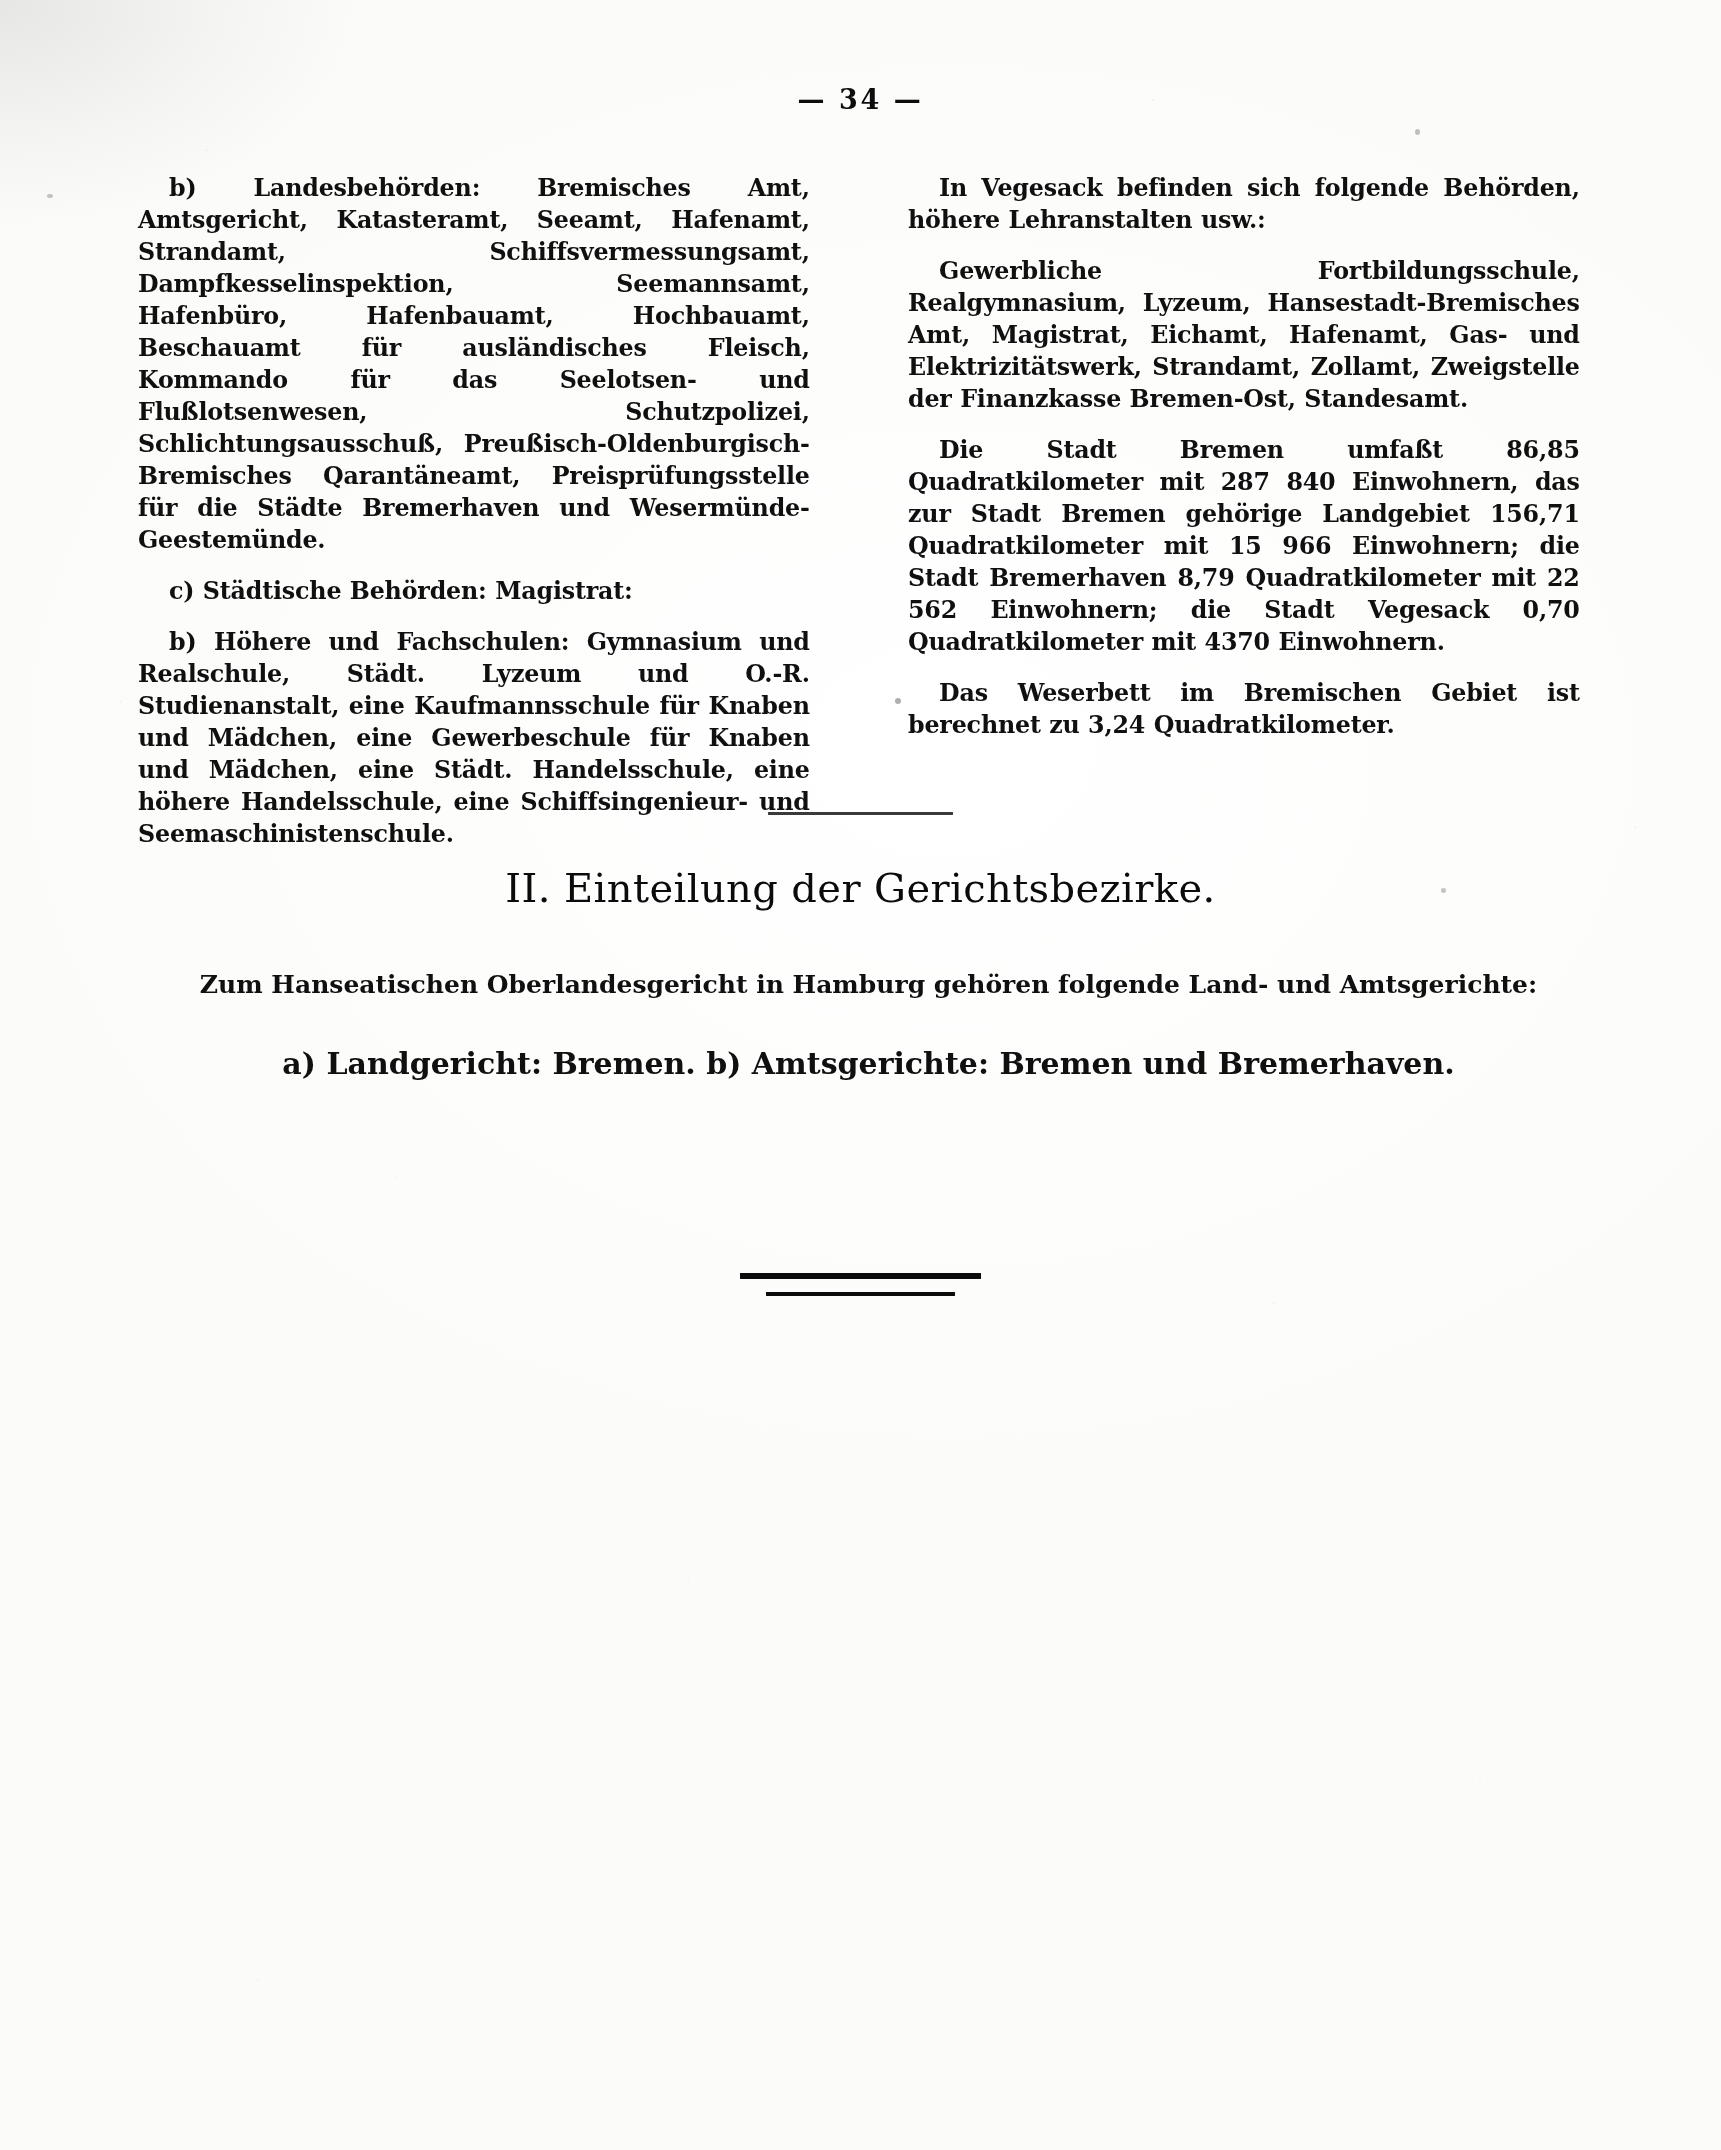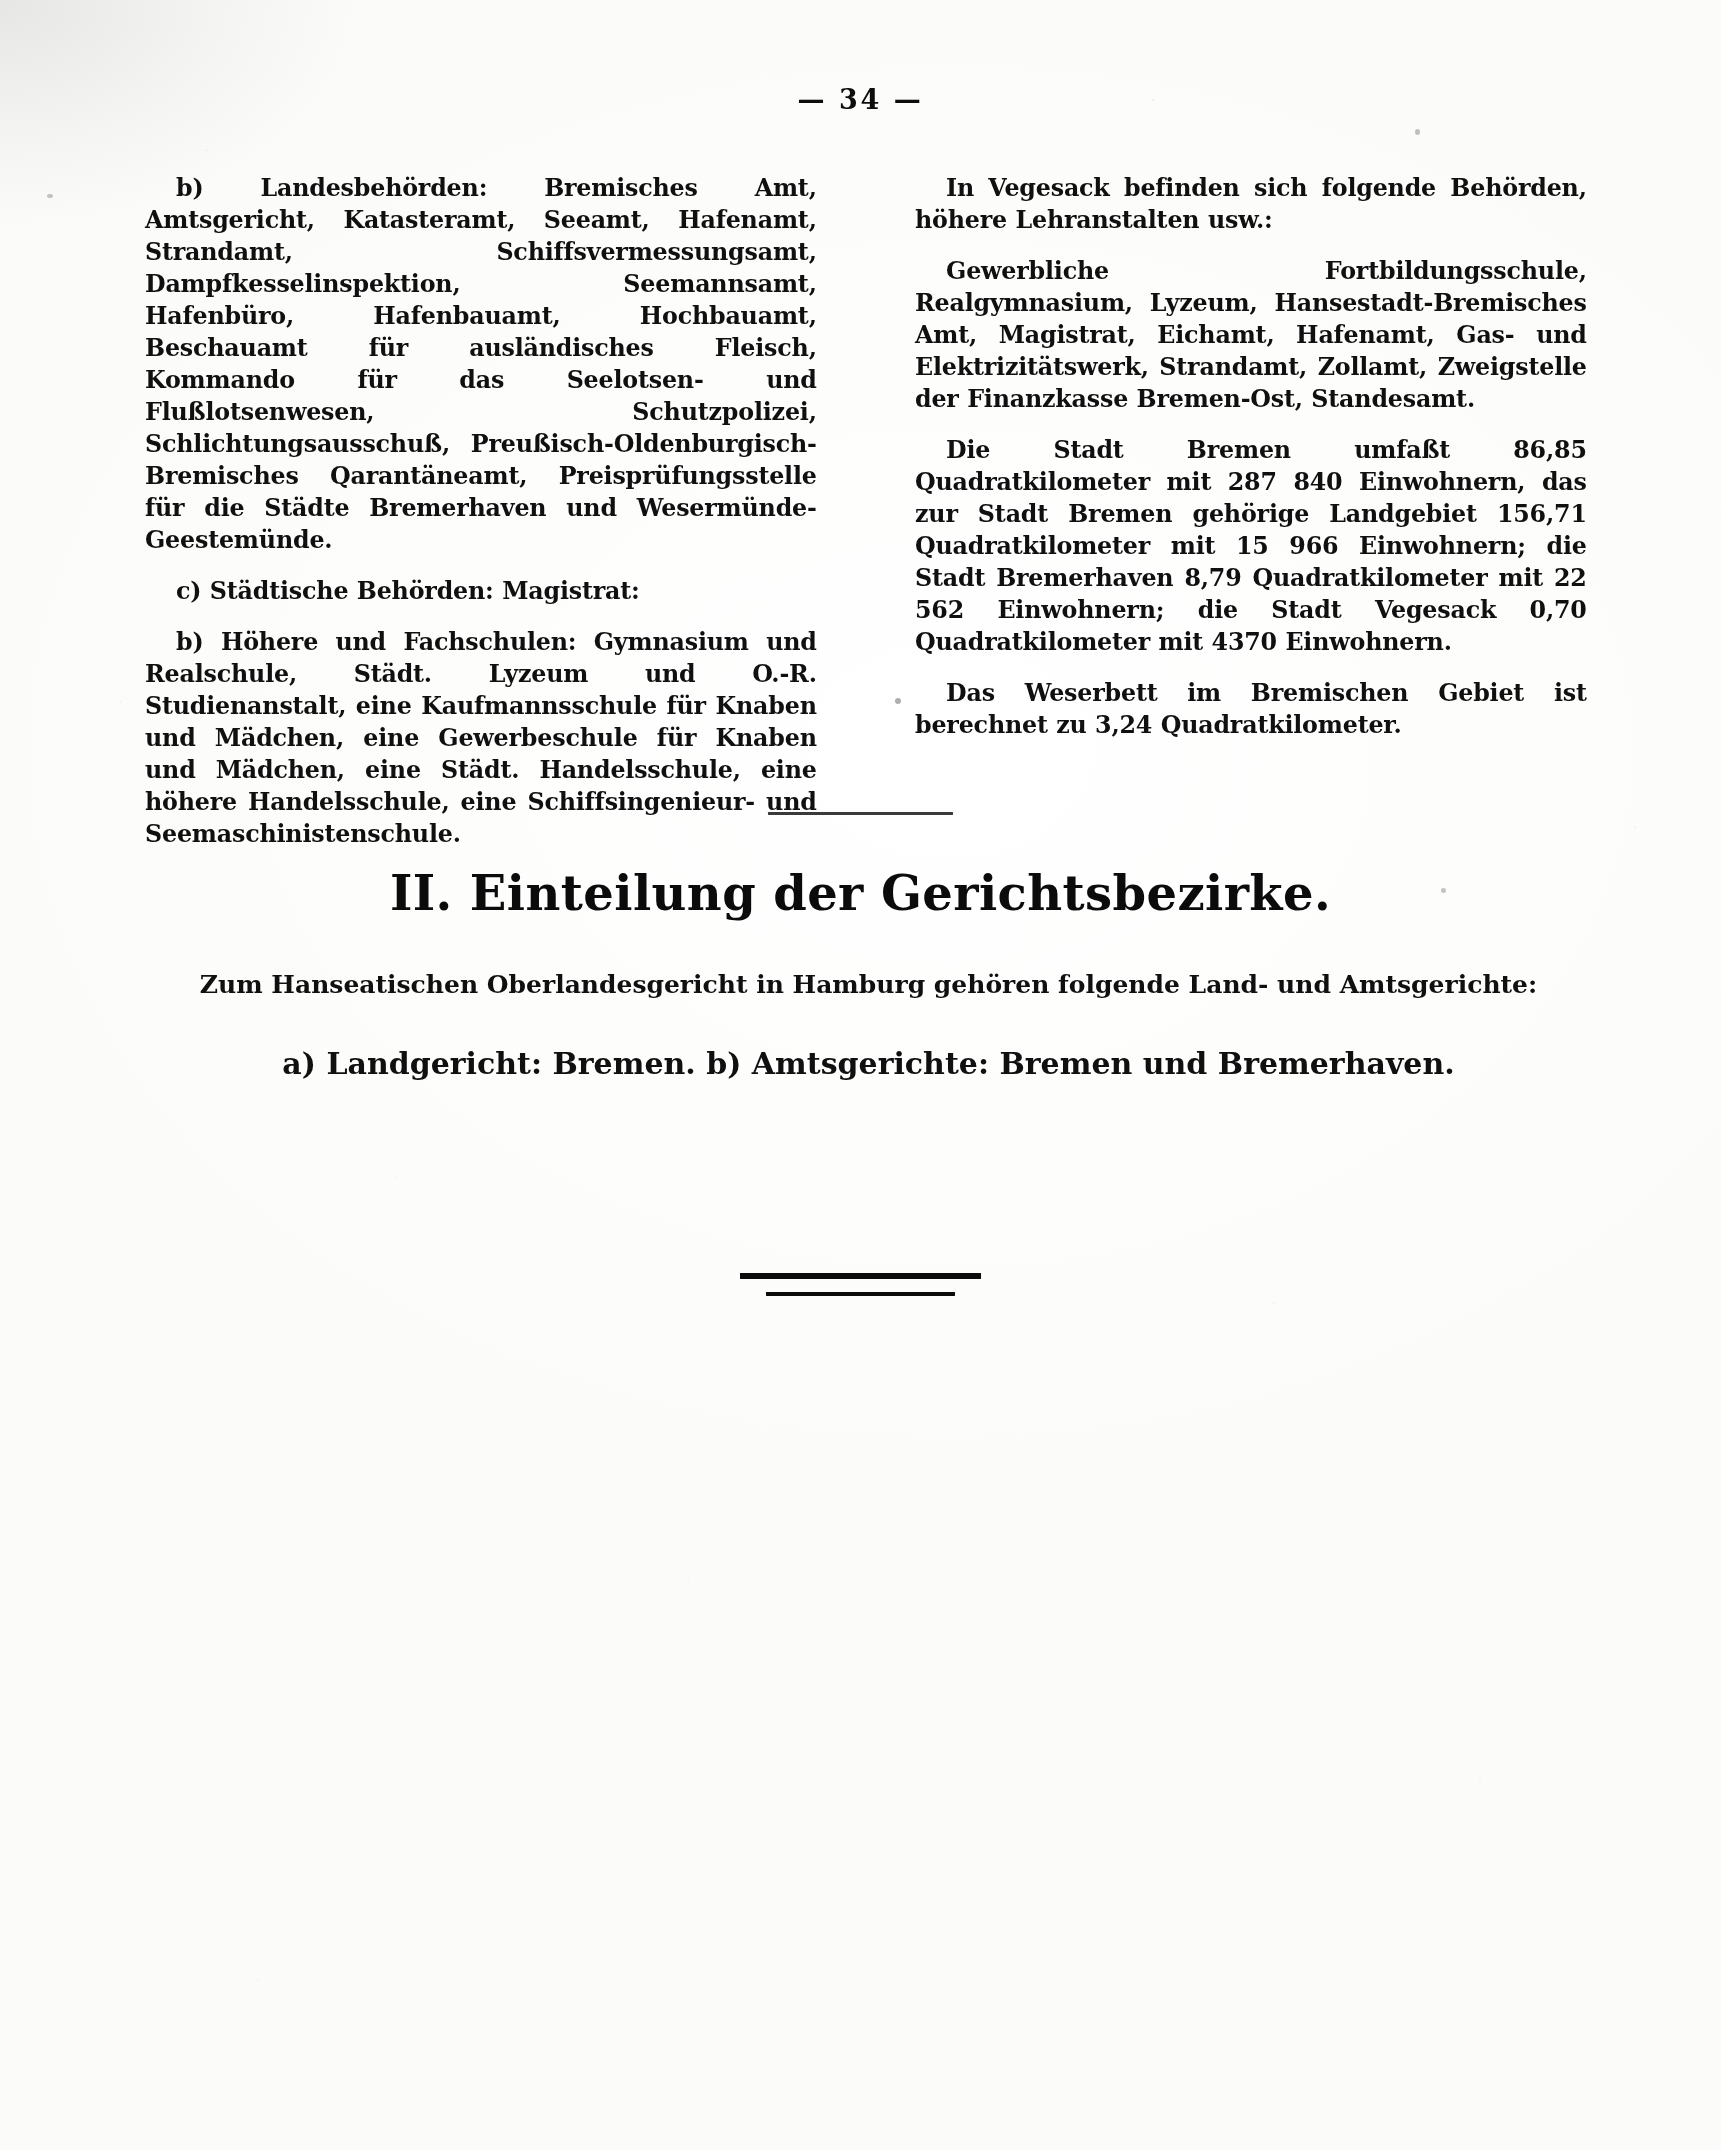--- a/index.html
+++ b/index.html
@@ -72,21 +72,20 @@
   }
 
   
   .columns {
     position: absolute;
     top: 172px;
     left: 138px;
     width: 1462px;
     display: flex;
     gap: 77px;
-    margin-left: 7px;
   }
   .col {
     width: 693px;
   }
 
   
   .para {
     font-family: "DejaVu Serif", serif;
     font-weight: 700;
     font-size: 24.5px;
@@ -120,22 +119,22 @@
   .rule.thick { width: 241px; height: 5.6px; background: #0b0b0b; }
   .rule.thin  { width: 189px; height: 3.4px;  background: #0b0b0b; margin-top: 11.2px; }
 
   
   .section-heading {
     position: absolute;
     left: 0;
     width: 100%;
     text-align: center;
     font-family: "DejaVu Serif", serif;
-    font-weight: 700;
-    font-size: 48px;
+    font-weight: 400;
+    font-size: 40px;
     letter-spacing: 0.4px;
     color: #0b0b0b;
   }
 
   .centered-line {
     position: absolute;
     left: 0;
     width: 100%;
     text-align: center;
     font-family: "DejaVu Serif", serif;

